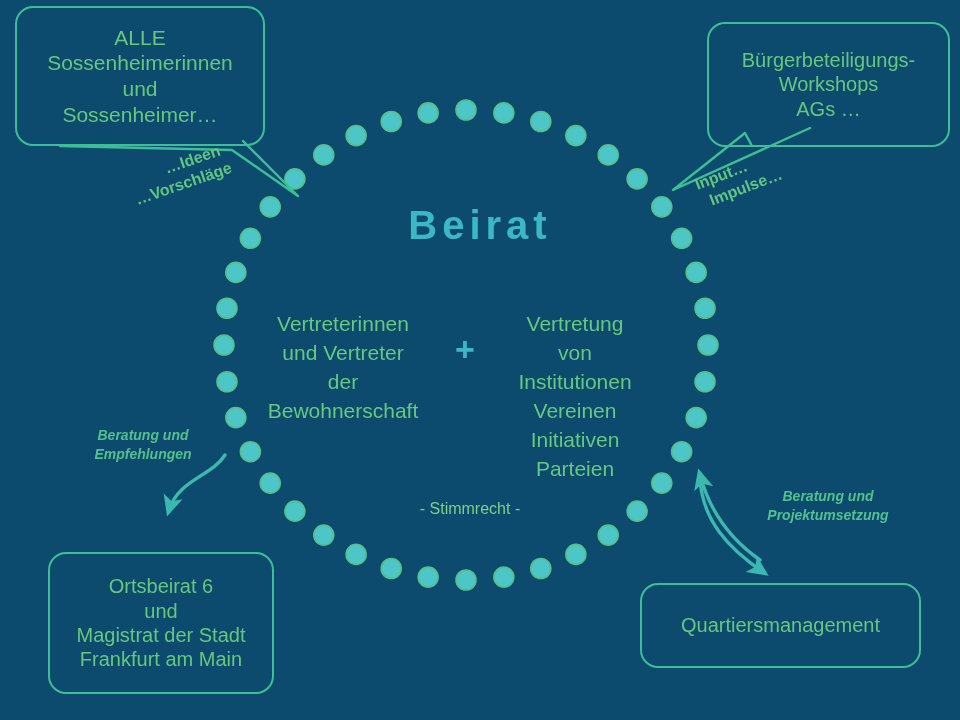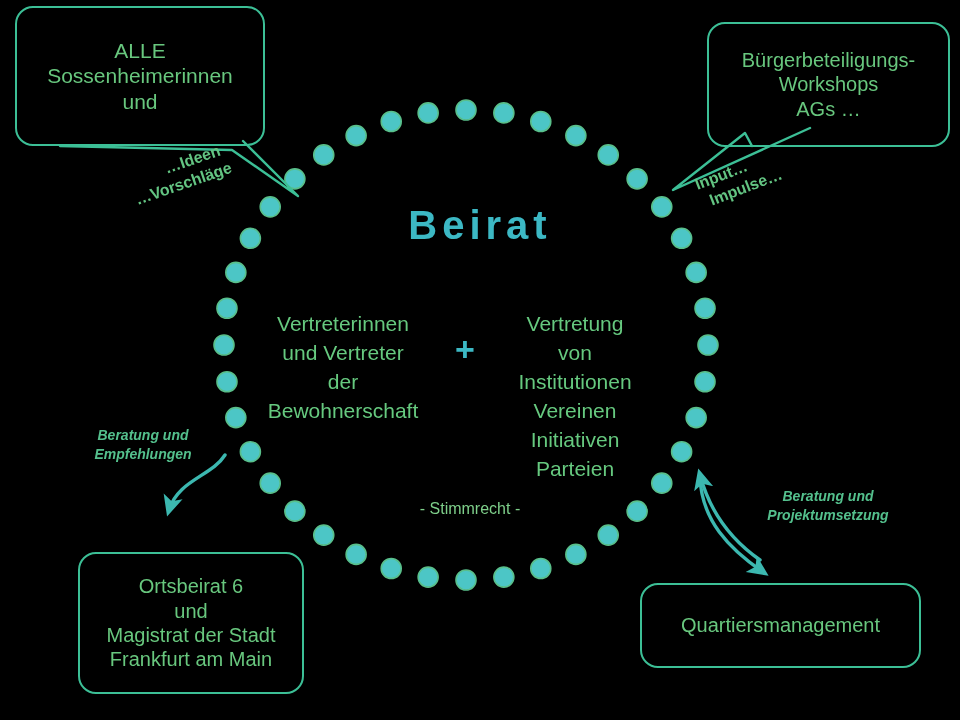--- a/index.html
+++ b/index.html
@@ -8,21 +8,21 @@
     padding: 0;
     background: #ffff00;
   }
   body {
     font-family: "Liberation Sans", sans-serif;
   }
   #stage {
     position: relative;
     width: 960px;
     height: 720px;
-    background: #000000;
+    background: #0c4a6e;
     overflow: hidden;
   }
   
   .box {
     position: absolute;
     box-sizing: border-box;
     border: 2px solid #3cbf96;
     border-radius: 18px;
     background: transparent;
     display: flex;
@@ -45,21 +45,20 @@
   }
   #box-buerger {
     left: 707px; top: 22px;  width: 243px; height: 125px;
     font-size: 20px;
     color: #68c77e;
   }
   #box-ortsbeirat {
     left: 48px;  top: 552px; width: 226px; height: 142px;
     font-size: 20px;
     color: #68c77e;
-    margin-left: 30px;
   }
   #box-stadtplanung {
     left: 640px; top: 583px; width: 281px; height: 85px;
     font-size: 20px;
     color: #68c77e;
   }
 
   
   #overlay {
     position: absolute;
@@ -212,20 +211,21 @@
 
     <path d="M 760 560 C 740 546, 712 520, 700 475" fill="none" stroke="#3cb8b0" stroke-width="3.4" stroke-linecap="round" marker-end="url(#arrowhead)"></path>
 
     <path d="M 700 478 C 702 520, 728 548, 763 572" fill="none" stroke="#3cb8b0" stroke-width="3.4" stroke-linecap="round" marker-end="url(#arrowhead)"></path>
   </svg>
 
   <div class="box" id="box-alle">
     <span class="line">ALLE</span>
     <span class="line">Sossenheimerinnen</span>
     <span class="line">und</span>
+    <span class="line">Sossenheimer…</span>
   </div>
 
   <div class="rot-label" id="lbl-ideen">
     <span class="l1">…Ideen</span>
     <span class="l2">…Vorschläge</span>
   </div>
 
   <div class="box" id="box-buerger">
     <span class="line">Bürgerbeteiligungs-</span>
     <span class="line">Workshops</span>

